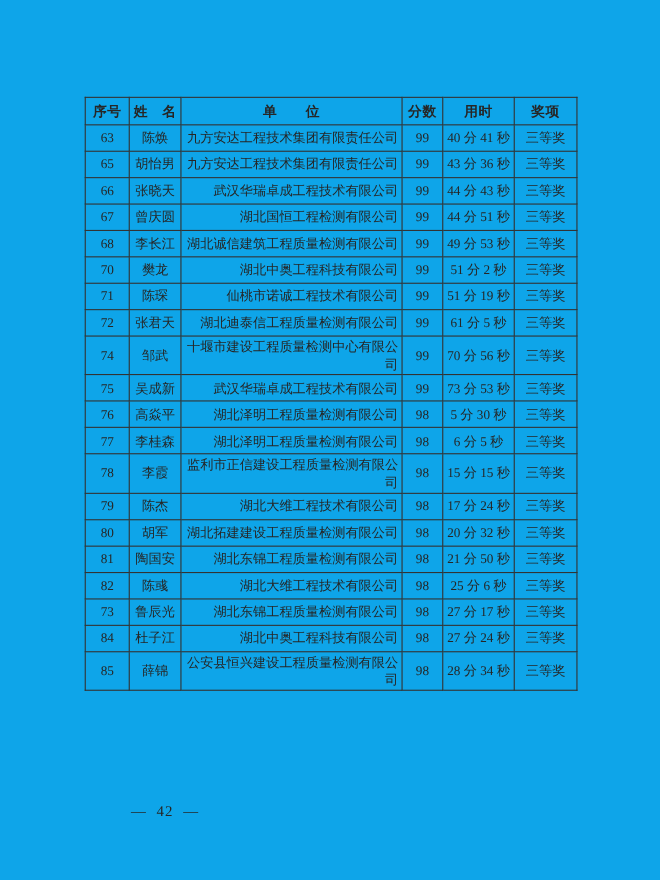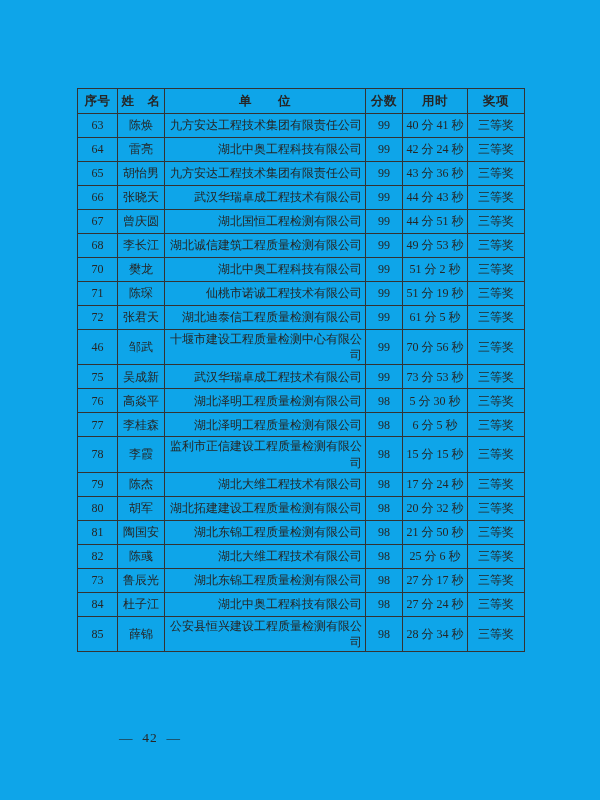--- a/index.html
+++ b/index.html
@@ -92,28 +92,20 @@
     <tbody id="table-body">
         <tr>
     <td class="c-index">63</td>
     <td class="c-name">陈焕</td>
     <td class="c-unit">九方安达工程技术集团有限责任公司</td>
     <td class="c-score">99</td>
     <td class="c-time">40 分 41 秒</td>
     <td class="c-award">三等奖</td>
   </tr>
         <tr>
-    <td class="c-index">64</td>
-    <td class="c-name">雷亮</td>
-    <td class="c-unit">湖北中奥工程科技有限公司</td>
-    <td class="c-score">99</td>
-    <td class="c-time">42 分 24 秒</td>
-    <td class="c-award">三等奖</td>
-  </tr>
-        <tr>
     <td class="c-index">65</td>
     <td class="c-name">胡怡男</td>
     <td class="c-unit">九方安达工程技术集团有限责任公司</td>
     <td class="c-score">99</td>
     <td class="c-time">43 分 36 秒</td>
     <td class="c-award">三等奖</td>
   </tr>
         <tr>
     <td class="c-index">66</td>
     <td class="c-name">张晓天</td>
@@ -156,21 +148,21 @@
   </tr>
         <tr>
     <td class="c-index">72</td>
     <td class="c-name">张君天</td>
     <td class="c-unit">湖北迪泰信工程质量检测有限公司</td>
     <td class="c-score">99</td>
     <td class="c-time">61 分 5 秒</td>
     <td class="c-award">三等奖</td>
   </tr>
         <tr>
-    <td class="c-index">46</td>
+    <td class="c-index">74</td>
     <td class="c-name">邹武</td>
     <td class="c-unit">十堰市建设工程质量检测中心有限公司</td>
     <td class="c-score">99</td>
     <td class="c-time">70 分 56 秒</td>
     <td class="c-award">三等奖</td>
   </tr>
         <tr>
     <td class="c-index">75</td>
     <td class="c-name">吴成新</td>
     <td class="c-unit">武汉华瑞卓成工程技术有限公司</td>

